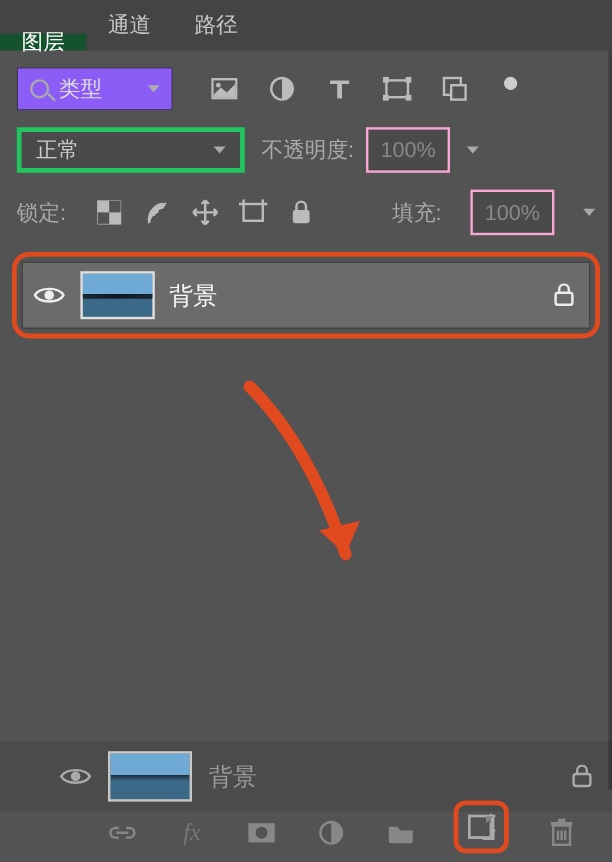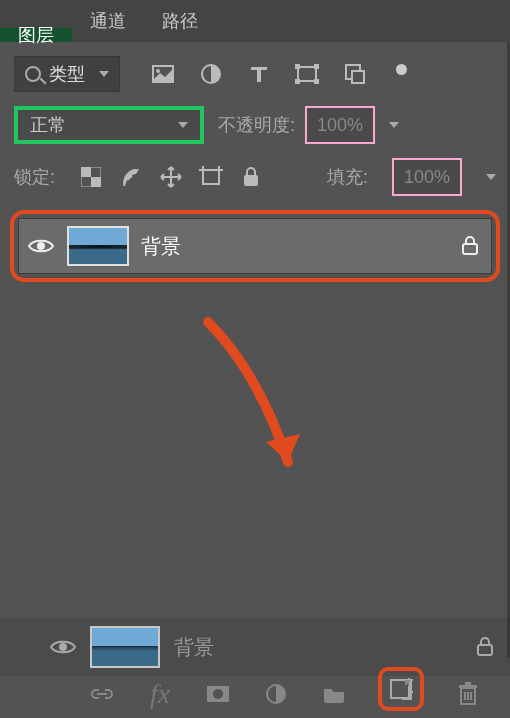--- a/index.html
+++ b/index.html
@@ -36,26 +36,26 @@
   
   .filter-row {
     display: flex;
     align-items: center;
     padding: 14px 14px 6px 14px;
     gap: 12px;
   }
   .type-select {
     display: flex;
     align-items: center;
-    background: #404040;
+    background: #8b5cf6;
     border: 1px solid #383838;
     height: 36px;
     padding: 0 10px;
     gap: 8px;
-    width: 106px;
+    width: 130px;
     justify-content: space-between;
   }
   .type-select .left { display:flex; align-items:center; gap:8px; }
   .type-select .label { font-size: 18px; color:#ddd; }
   .chev-down { width:0;height:0;border-left:5px solid transparent;border-right:5px solid transparent;border-top:6px solid #aaa; }
   .search-glass {
     width:16px;height:16px;border:2px solid #aaa;border-radius:50%;position:relative;
   }
   .search-glass:after{content:"";position:absolute;width:8px;height:2px;background:#aaa;transform:rotate(45deg);left:12px;top:12px;}
 
@@ -157,21 +157,21 @@
     bottom:8px; left:88px; right:16px;
     height:32px;
     display:flex; align-items:center; gap:30px;
   }
   .bicon { color:#888; width:28px;height:28px;display:flex;align-items:center;justify-content:center; font-size:18px; }
   .bicon.new {
     border:4px solid #e04a1e; border-radius:10px;
     padding:4px; width:46px; height:44px;
     margin-top:-10px;
   }
-  .fx { font-style:italic; font-family: Georgia, serif; font-size:28px; color:#777; }
+  .fx { font-style:italic; font-family: Georgia, serif; font-size:20px; color:#777; }
 
   
   .arrow {
     position:absolute;
     left:188px; top:312px;
     width:140px; height:180px;
     pointer-events:none;
   }
 </style>
 </head>

